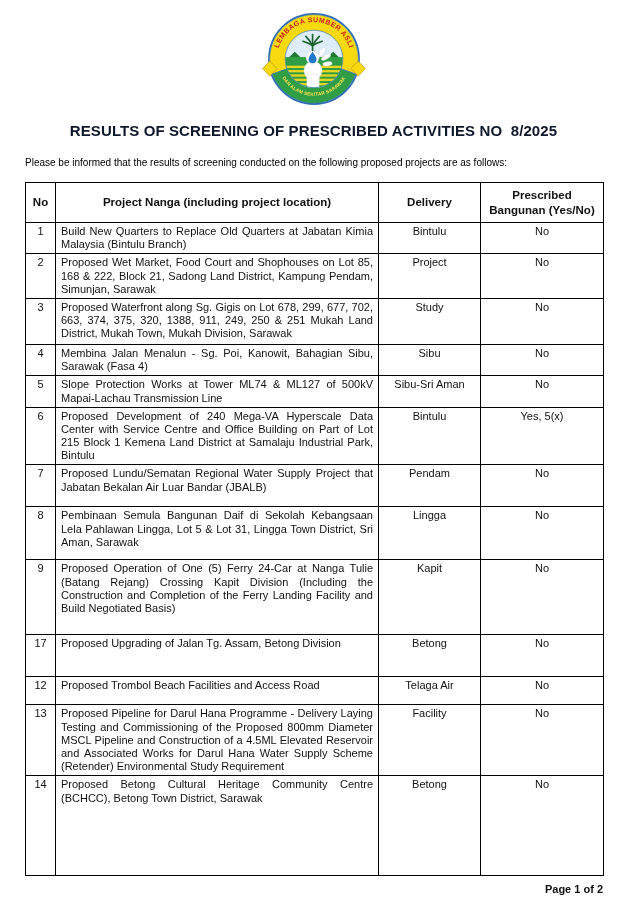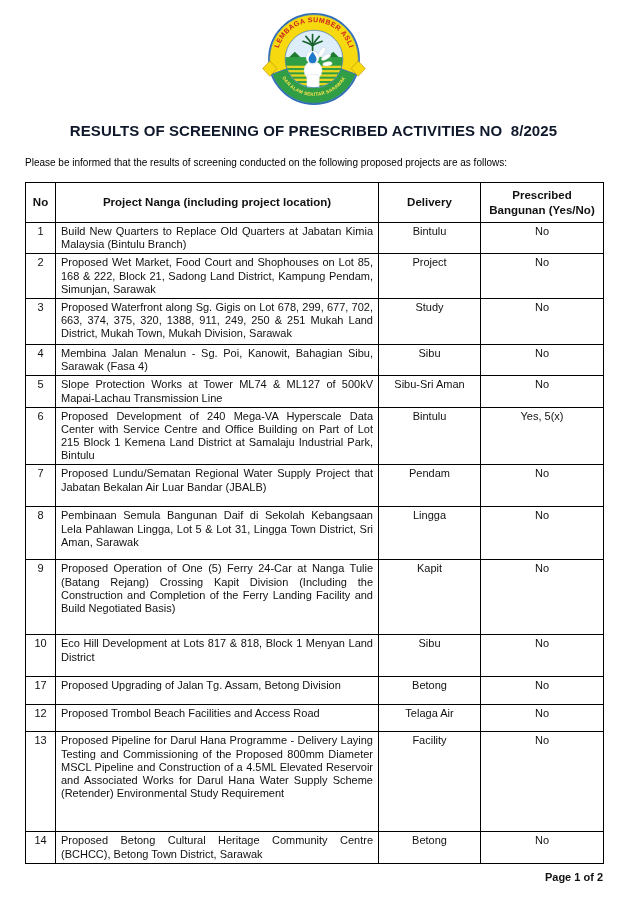--- a/index.html
+++ b/index.html
@@ -181,26 +181,20 @@
           <td class="cell-loc">Lingga</td>
           <td class="cell-pa">No</td>
         </tr>
         <tr>
           <td class="cell-no">9</td>
           <td class="cell-title">Proposed Operation of One (5) Ferry 24-Car at Nanga Tulie (Batang Rejang) Crossing Kapit Division (Including the Construction and Completion of the Ferry Landing Facility and Build Negotiated Basis)</td>
           <td class="cell-loc">Kapit</td>
           <td class="cell-pa">No</td>
         </tr>
         <tr>
-          <td class="cell-no">10</td>
-          <td class="cell-title">Eco Hill Development at Lots 817 &amp; 818, Block 1 Menyan Land District</td>
-          <td class="cell-loc">Sibu</td>
-          <td class="cell-pa">No</td>
-        </tr>
-        <tr>
           <td class="cell-no">17</td>
           <td class="cell-title">Proposed Upgrading of Jalan Tg. Assam, Betong Division</td>
           <td class="cell-loc">Betong</td>
           <td class="cell-pa">No</td>
         </tr>
         <tr>
           <td class="cell-no">12</td>
           <td class="cell-title">Proposed Trombol Beach Facilities and Access Road</td>
           <td class="cell-loc">Telaga Air</td>
           <td class="cell-pa">No</td>

